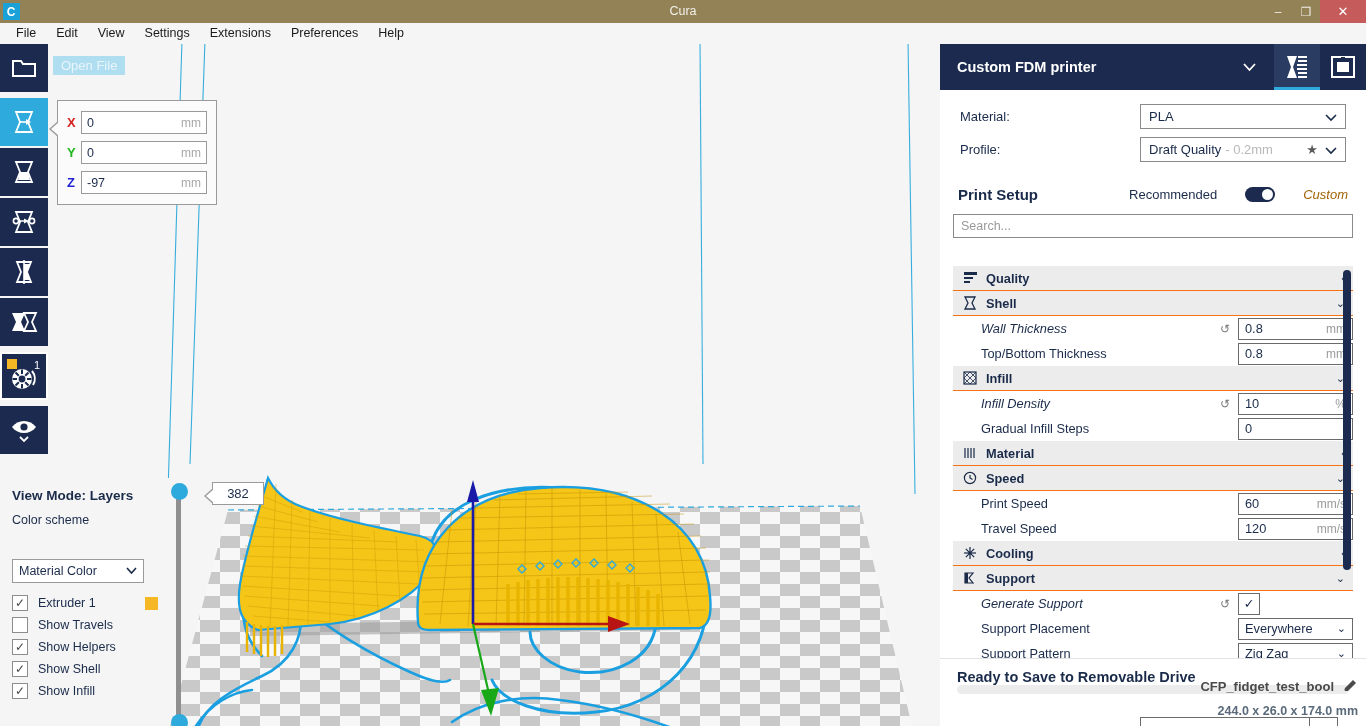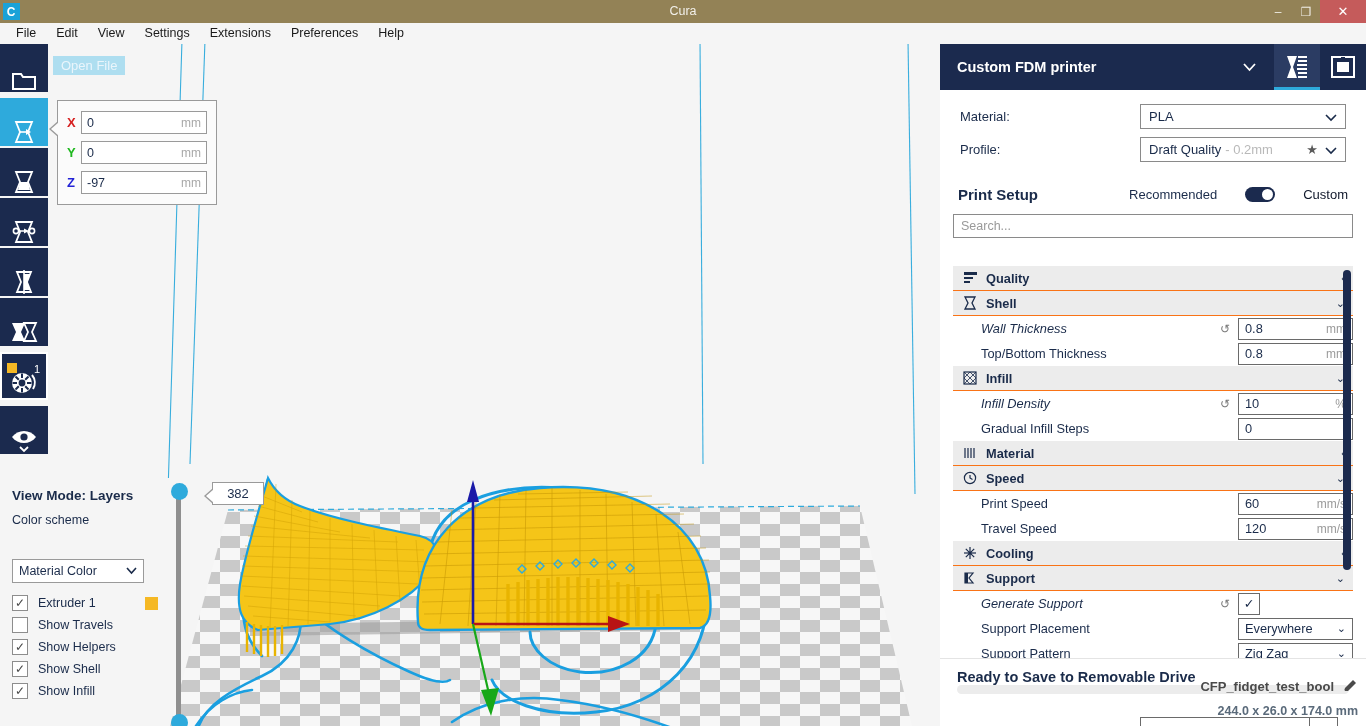--- a/index.html
+++ b/index.html
@@ -51,21 +51,21 @@
   .viewport {
     position: absolute; top: 44px; left: 0; width: 940px; height: 682px;
     background: #f5f5f5; overflow: hidden;
   }
   .viewport svg { position: absolute; top: 0; left: 0; }
 
   
   .toolbar { position: absolute; top: 44px; left: 0; width: 48px; z-index: 20; }
   .tool {
     width: 48px; height: 48px; background: #1b2a4e;
-    display: flex; align-items: flex-end; justify-content: center;
+    display: flex; align-items: center; justify-content: center;
     margin-bottom: 2px; position: relative;
   }
   .tool.active { background: #2eaadc; }
   .tool.sep { margin-top: 6px; }
   .tool.extruder {
     background: #1b2a4e; border: 2px solid #fff; width: 48px; height: 48px;
   }
   .tool svg { display: block; }
 
   .tooltip-open {
@@ -201,21 +201,21 @@
   .mp-val-dim { font-size: 13px; color: #b9b9b9; margin-left: 4px; }
   .mp-caret { margin-left: auto; color: #1a2b4a; }
   .mp-star { margin-left: auto; margin-right: 7px; color: #5a5a5a; font-size: 13px; }
 
   .setup-hdr {
     display: flex; align-items: center; padding: 0 18px; height: 36px; margin-top: 10px;
   }
   .setup-title { font-size: 15px; font-weight: bold; color: #1a2b4a; }
   .setup-right { margin-left: auto; display: flex; align-items: center; gap: 28px; }
   .setup-mode { font-size: 13px; color: #1a2b4a; }
-  .setup-mode.on { color: #0f172a; }
+  .setup-mode.on { color: #a16207; font-style: italic; }
   .toggle {
     width: 30px; height: 15px; border-radius: 8px; background: #1b2a4e;
     position: relative;
   }
   .toggle .knob {
     position: absolute; right: 2px; top: 2px; width: 11px; height: 11px;
     border-radius: 50%; background: #fff;
   }
 
   .search-box {

